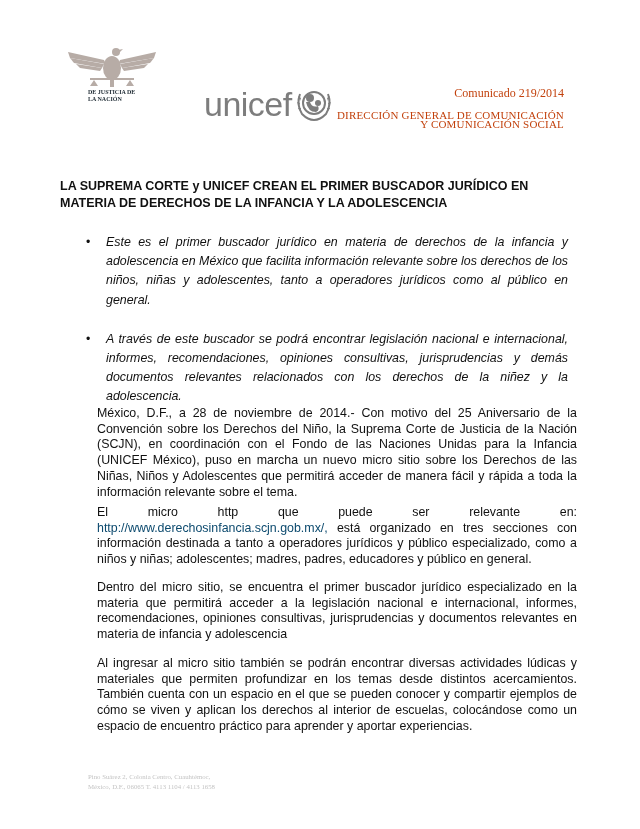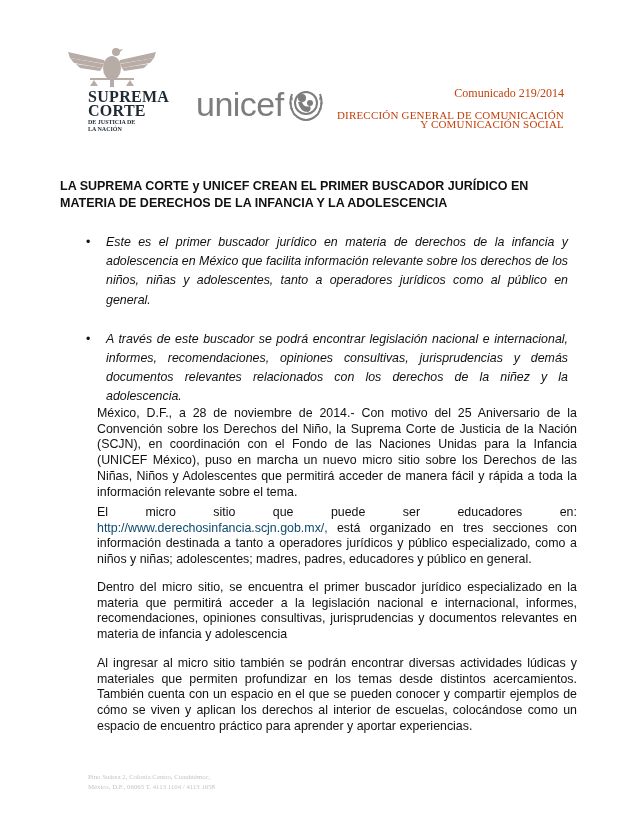--- a/index.html
+++ b/index.html
@@ -5,21 +5,21 @@
     html, body { margin: 0; padding: 0; background: #ffffff; }
     body { width: 640px; height: 829px; position: relative; overflow: hidden; font-family: "Liberation Sans", sans-serif; color: #111; }
 
     .scjn-logo { position: absolute; left: 64px; top: 44px; width: 104px; }
     .eagle { display: block; width: 92px; height: 44px; margin-left: 2px; }
     .scjn-name { font-family: "Liberation Serif", serif; color: #1e2a33; font-weight: bold; line-height: 14px; margin-top: 2px; margin-left: 24px; }
     .scjn-line1 { font-size: 16px; letter-spacing: 0.3px; display: block; }
     .scjn-line2 { font-size: 16px; letter-spacing: 0.3px; display: block; }
     .scjn-sub { font-family: "Liberation Serif", serif; font-size: 6px; font-weight: bold; color: #1e2a33; line-height: 7px; margin-left: 24px; margin-top: 1px; display: block; }
 
-    .unicef-logo { position: absolute; left: 196px; top: 84px; display: flex; align-items: center; justify-content: flex-end; }
+    .unicef-logo { position: absolute; left: 204px; top: 84px; display: flex; align-items: center; justify-content: flex-end; }
     .unicef-word { font-family: "Liberation Sans", sans-serif; font-size: 34px; color: #7d7d7d; letter-spacing: -0.5px; line-height: 34px; }
     .unicef-emblem { width: 40px; height: 40px; margin-left: 2px; }
 
     .comunicado { position: absolute; right: 76px; top: 86px; text-align: right; font-family: "Liberation Serif", serif; color: #c2410c; }
     .comunicado-num { font-size: 12px; display: block; margin-bottom: 10px; }
     .comunicado-dept { font-size: 11px; line-height: 9px; display: block; letter-spacing: 0.2px; }
 
     .headline { position: absolute; left: 60px; top: 178px; width: 520px; text-align: left; font-weight: bold; font-size: 12.5px; line-height: 17px; }
 
     .bullets { position: absolute; left: 106px; top: 233px; width: 462px; margin: 0; padding: 0; list-style: none; }
@@ -50,24 +50,20 @@
       <path d="M82 20 L56 24 L58 27 L78 24 Z"></path>
       <ellipse cx="46" cy="24" rx="9" ry="12"></ellipse>
       <circle cx="50" cy="8" r="4"></circle>
       <path d="M52 6 L57 5 L53 9 Z"></path>
       <rect x="24" y="34" width="44" height="2"></rect>
       <path d="M28 36 L24 42 L32 42 Z"></path>
       <path d="M64 36 L60 42 L68 42 Z"></path>
       <rect x="44" y="34" width="4" height="9"></rect>
     </g>
   </svg>
-  <div class="scjn-name">
-    <span class="scjn-line1">SUPREMA</span>
-    <span class="scjn-line2">CORTE</span>
-  </div>
   <span class="scjn-sub">DE JUSTICIA DE</span>
   <span class="scjn-sub" style="margin-top:0">LA NACIÓN</span>
 </div>
 
 <div class="unicef-logo">
   <span class="unicef-word">unicef</span>
   <svg class="unicef-emblem" viewBox="0 0 40 40">
     <g fill="none" stroke="#7d7d7d" stroke-width="2">
       <circle cx="20" cy="19" r="11"></circle>
       <path d="M6 10 Q2 20 8 30 Q14 36 20 36"></path>
@@ -103,25 +99,25 @@
     <span>A través de este buscador  se podrá encontrar legislación nacional e internacional, informes, recomendaciones, opiniones consultivas, jurisprudencias y demás documentos relevantes relacionados con los derechos de la niñez y la adolescencia.</span>
   </li>
 </ul>
 
 <p class="para p1">México, D.F., a 28 de noviembre de 2014.- Con motivo del 25 Aniversario de la Convención sobre los Derechos del Niño, la Suprema Corte de Justicia de la Nación (SCJN), en coordinación con el Fondo de las Naciones Unidas para la Infancia (UNICEF México), puso en marcha un nuevo micro sitio sobre los Derechos de las Niñas, Niños y Adolescentes que permitirá acceder de manera fácil y rápida a toda la información relevante sobre el tema.</p>
 
 <div class="para p2">
   <div class="spread">
     <span>El</span>
     <span>micro</span>
-    <span>sitio</span>
+    <span>http</span>
     <span>que</span>
     <span>puede</span>
     <span>ser</span>
-    <span>educadores</span>
+    <span>relevante</span>
     <span>en:</span>
   </div>
   <div><a class="link">http://www.derechosinfancia.scjn.gob.mx/, </a><span>está organizado en tres secciones con información destinada a tanto a operadores jurídicos y público especializado, como a niños y niñas; adolescentes; madres, padres, educadores y público en general.</span></div>
 </div>
 
 <p class="para p3">Dentro del micro sitio, se encuentra el primer buscador jurídico especializado en la materia que permitirá acceder a la legislación nacional e internacional, informes, recomendaciones, opiniones consultivas, jurisprudencias y documentos relevantes en materia de infancia y adolescencia</p>
 <p class="para p4">Al ingresar al micro sitio también se podrán encontrar diversas actividades lúdicas y materiales que permiten profundizar en los temas desde distintos acercamientos. También cuenta con un espacio en el que se pueden conocer y compartir ejemplos de cómo se viven y aplican los derechos al interior de escuelas, colocándose como un espacio de encuentro práctico para aprender y aportar  experiencias.</p>
 
 <div class="footer">
   <div>Pino Suárez 2, Colonia Centro, Cuauhtémoc,</div>

